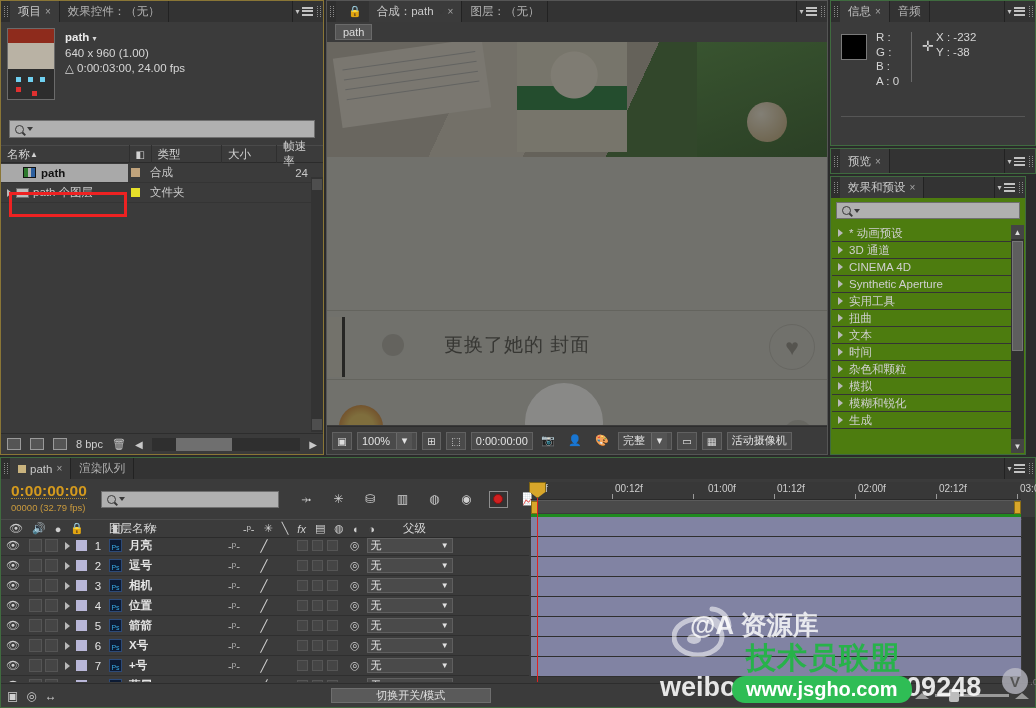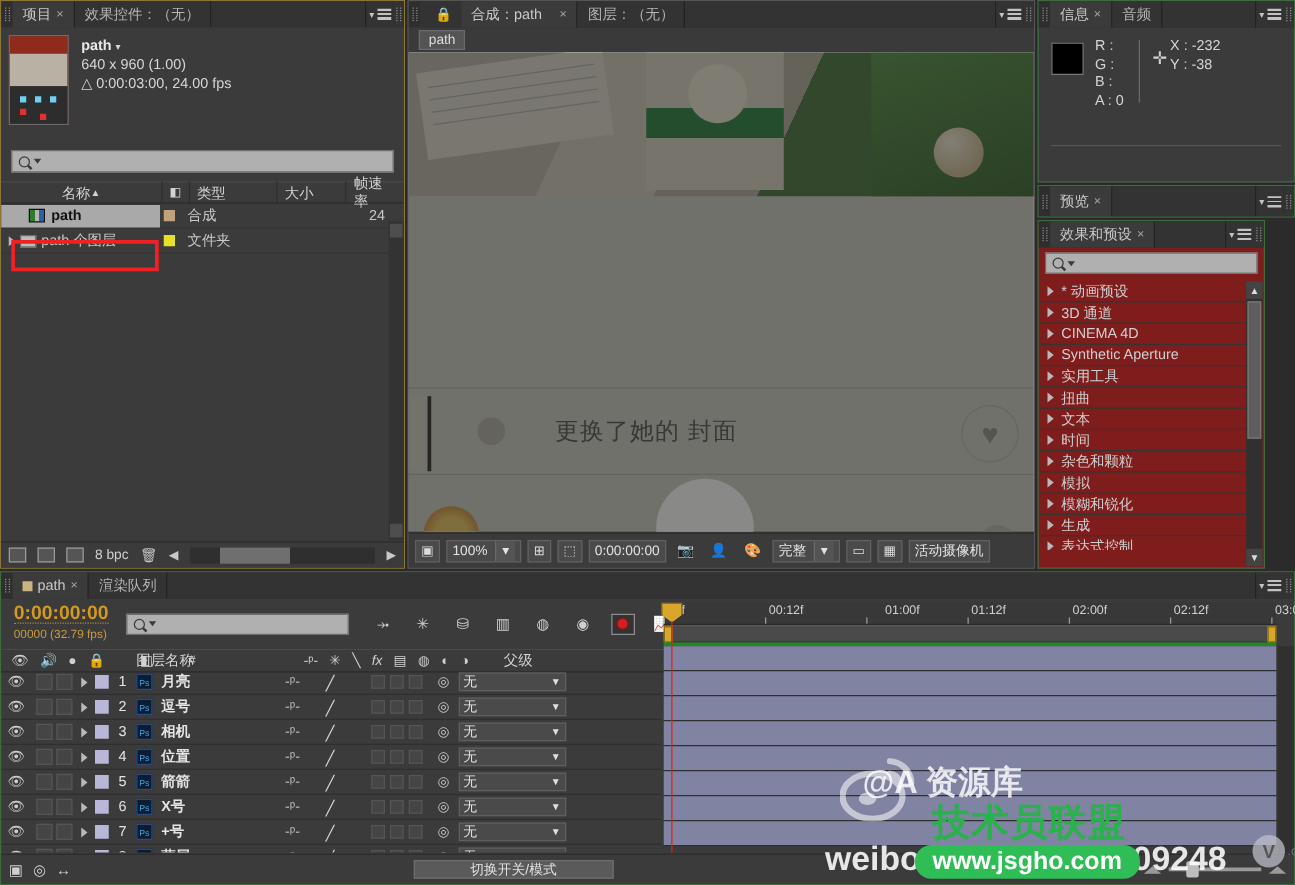--- a/index.html
+++ b/index.html
@@ -120,21 +120,21 @@
   #infoPanel{left:830px;top:0;width:206px;height:146px;background:#3b3b3b;border:1px solid #3f6b3f;}
   .info-body{position:absolute;left:0;top:21px;right:0;bottom:0;padding:8px 10px;display:flex;}
   .swatch{width:26px;height:26px;background:#000;border:1px solid #7a7a7a;margin-top:4px;}
   .rgb{margin-left:9px;line-height:14.5px;font-size:11.5px;color:#d4d4d4;}
   .vdiv{width:1px;background:#6a6a6a;margin:2px 0 8px 12px;height:50px;}
   .xy{margin-left:10px;line-height:15px;font-size:11.5px;color:#d4d4d4;position:relative;padding-left:14px;}
   .plusmark{position:absolute;left:0;top:9px;font-size:14px;color:#cfcfcf;}
   .hrline{position:absolute;left:10px;right:10px;top:94px;height:1px;background:#565656;}
 
   #previewPanel{left:830px;top:148px;width:206px;height:26px;background:#3b3b3b;border:1px solid #3f6b3f;}
-  #effectsPanel{left:830px;top:176px;width:182px;height:279px;background:#7f1d1d;border:1px solid #3f6b3f;}
+  #effectsPanel{left:830px;top:176px;width:196px;height:279px;background:#4d7c0f;border:1px solid #3f6b3f;}
   .fx-search{margin:4px 5px;height:17px;background:#b0b0b0;border:1px solid #6f6f6f;display:flex;align-items:center;padding:0 5px;gap:3px;}
   .fxlist{position:absolute;left:1px;right:14px;top:48px;bottom:14px;overflow:hidden;}
   .fxitem{height:17px;display:flex;align-items:center;gap:6px;padding-left:6px;font-size:11.5px;color:#cfcfcf;border-bottom:1px solid #343434;}
   .tri{width:0;height:0;border-top:4px solid transparent;border-bottom:4px solid transparent;border-left:5px solid #b9b9b9;}
   .fxscroll{position:absolute;right:1px;top:48px;bottom:1px;width:13px;background:#303030;}
   .fxscroll .thumb2{position:absolute;left:1px;right:1px;top:16px;height:110px;background:#5e5e5e;border:1px solid #777;}
   .sarr{position:absolute;left:0;right:0;height:14px;display:flex;align-items:center;justify-content:center;background:#444;}
   .sarr.up{top:0;} .sarr.dn{bottom:0;}
 
   
@@ -227,21 +227,21 @@
           <div>△ <span>0:00:03:00, 24.00 fps</span></div>
         </div>
       </div>
 
       <div class="searchbar">
         <span class="mag"></span>
         <span class="caretdn"></span>
       </div>
 
       <div class="colhdr">
-        <div class="c" style="width:136px;justify-content:center;">
+        <div class="c" style="width:136px;justify-content:flex-start;">
           <span>名称</span>
             <span style="font-size:8px;">▲</span>
         </div>
         <div class="c" style="width:22px;">
             <span style="font-size:10px;">◧</span>
           </div>
         <div class="c" style="width:74px;">类型</div>
         <div class="c" style="width:58px;">大小</div>
         <div class="c" style="width:48px;border-right:none;">帧速率</div>
       </div>
@@ -493,24 +493,20 @@
           <span>模拟</span>
         </div>
         <div class="fxitem">
           <span class="tri"></span>
           <span>模糊和锐化</span>
         </div>
         <div class="fxitem">
           <span class="tri"></span>
           <span>生成</span>
         </div>
-        <div class="fxitem">
-          <span class="tri"></span>
-          <span>表达式控制</span>
-        </div>
       </div>
 
     <div class="fxscroll">
       <div class="sarr up">
           <span style="font-size:8px;color:#ddd;">▲</span>
         </div>
       <div class="thumb2"></div>
       <div class="sarr dn">
           <span style="font-size:8px;color:#ddd;">▼</span>
         </div>

